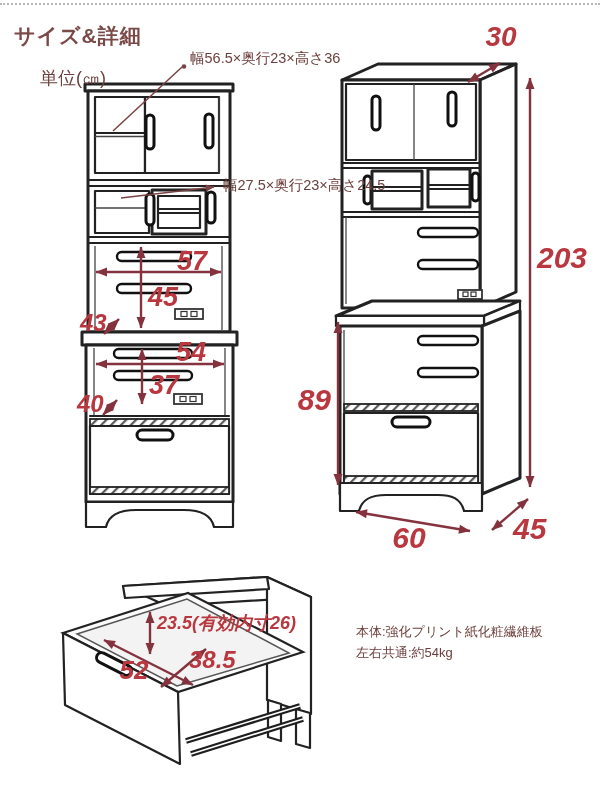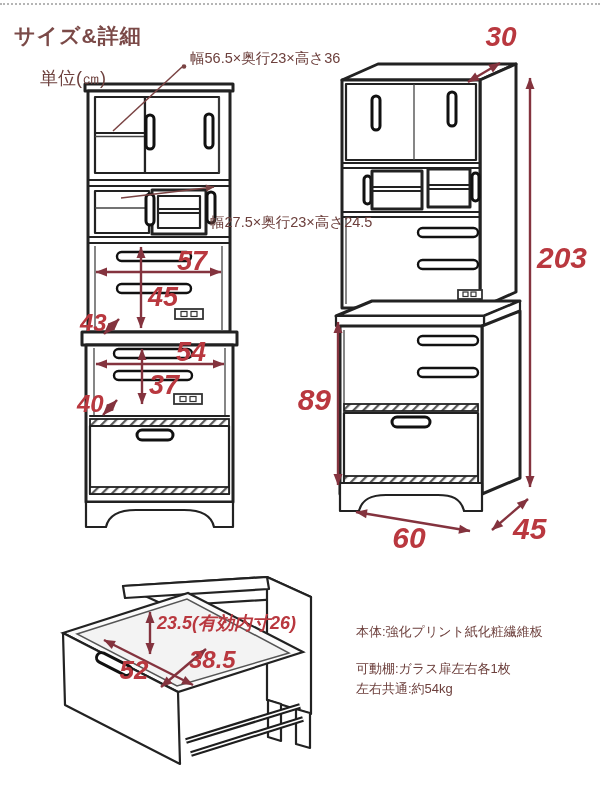--- a/index.html
+++ b/index.html
@@ -4,21 +4,21 @@
 <style>
   html,body{margin:0;padding:0;background:#fff;}
   .page{position:relative;width:600px;height:810px;background:#fff;overflow:hidden;
         font-family:"Liberation Sans",sans-serif;}
   .top-dotted{position:absolute;left:0;top:3px;width:600px;border-top:2px dotted #b5b5b5;}
   .page-title{position:absolute;left:14px;top:22px;font-size:21px;font-weight:600;
               color:#7b4a48;letter-spacing:1px;}
   .unit-label{position:absolute;left:28px;top:66px;font-size:18px;color:#6d403d;margin-left:12px;}
   .callout{position:absolute;font-size:14.5px;color:#6d403d;line-height:17px;white-space:nowrap;}
   .callout-upper{left:190px;top:50px;}
-  .callout-mid{left:210px;top:177px;margin-top:37px;}
+  .callout-mid{left:223px;top:177px;}
   .svg-layer{position:absolute;left:0;top:0;}
   .specs{position:absolute;left:356px;top:622px;font-size:13px;line-height:20.5px;
          color:#6d403d;white-space:nowrap;}
   .specs .gap{margin-top:16px;}
   .specs .indent{padding-left:51px;}
   
   .fw{fill:#fff;stroke:#222;stroke-width:3;stroke-linejoin:round;}
   .fw2{fill:#fff;stroke:#222;stroke-width:2.2;stroke-linejoin:round;}
   .thin{fill:none;stroke:#444;stroke-width:1.3;}
   .ln{fill:none;stroke:#222;stroke-width:2.2;stroke-linecap:round;}
@@ -241,16 +241,15 @@
   <div class="page-title">サイズ&amp;詳細</div>
   <div class="unit-label">単位(㎝)</div>
 
   <div class="callout callout-upper">幅56.5×奥行23×高さ36</div>
   <div class="callout callout-mid">
     <div>幅27.5×奥行23×高さ24.5</div>
   </div>
 
   <div class="specs">
     <div>本体:強化プリント紙化粧繊維板</div>
-    <div class="gap">可動棚:ガラス扉左右各1枚</div>
     <div>左右共通:約54kg</div>
   </div>
 </div>
 
 </body></html>

